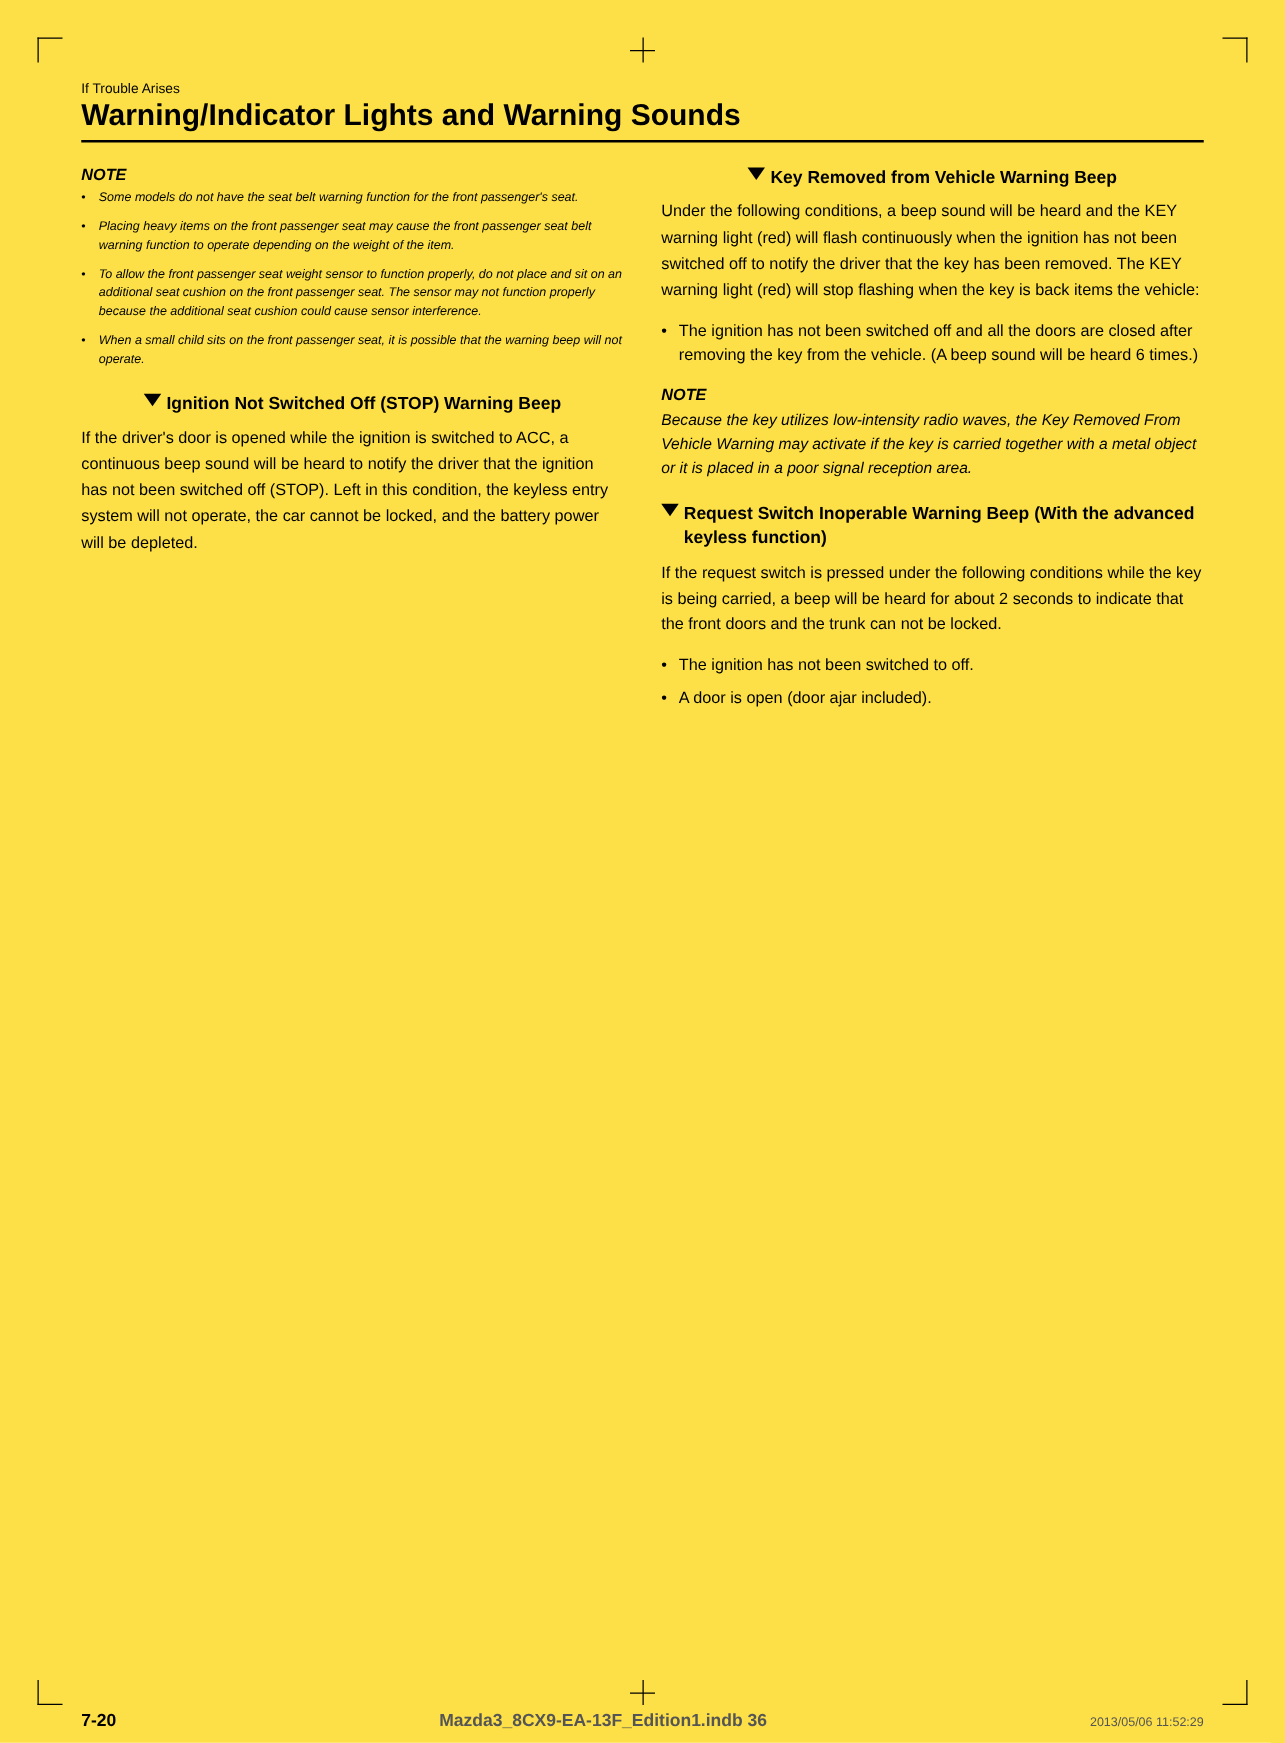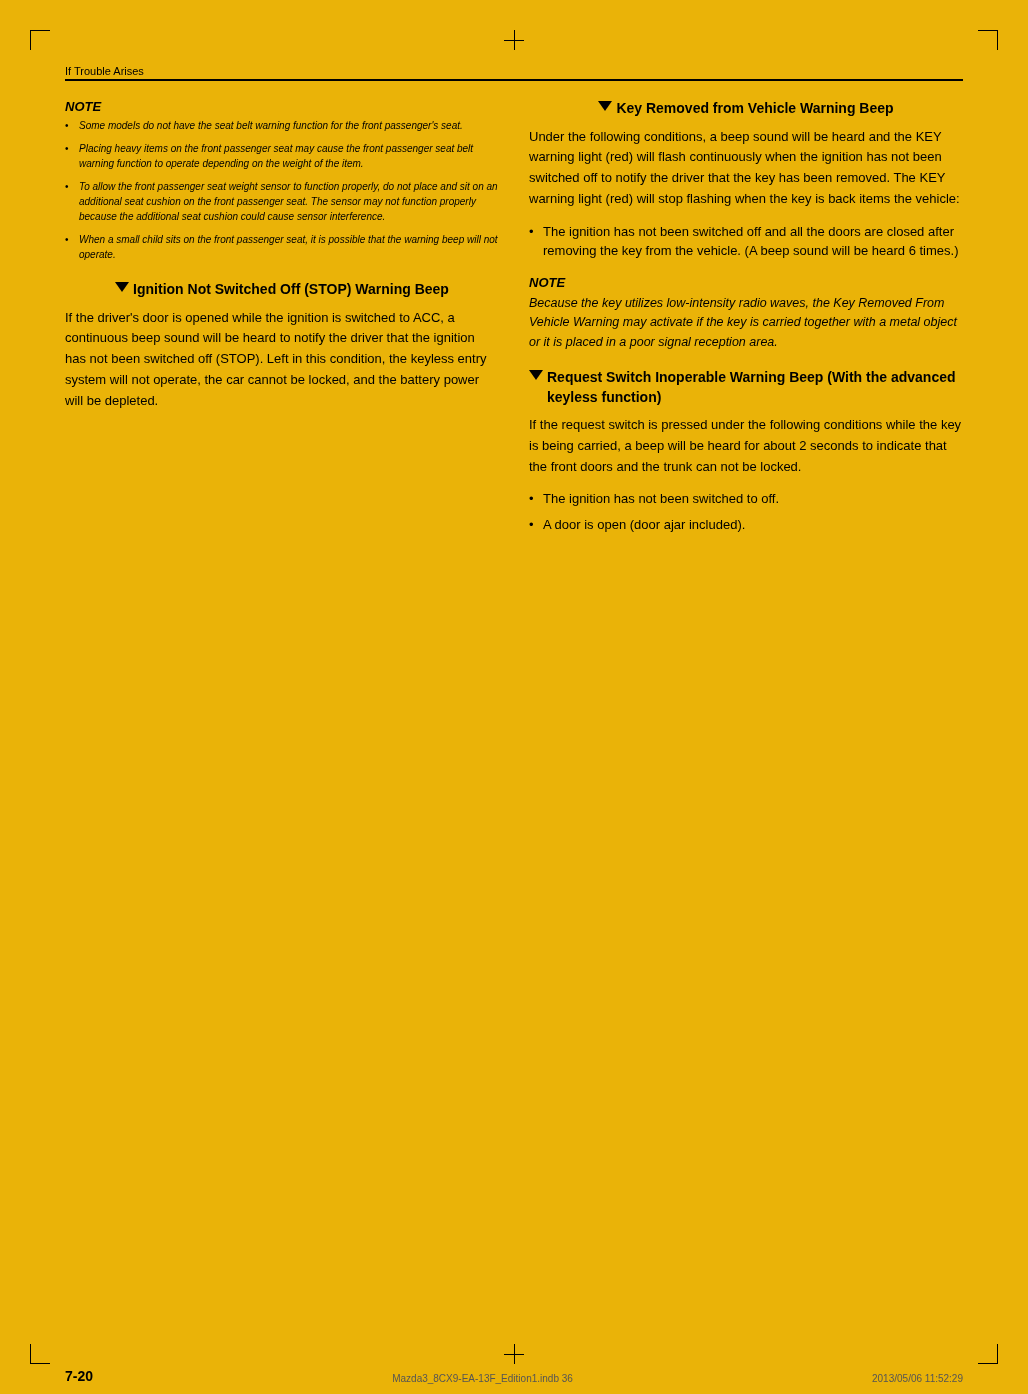--- a/index.html
+++ b/index.html
@@ -10,21 +10,21 @@
       font-size: 13px;
       color: #000;
       width: 1028px;
       min-height: 1394px;
       position: relative;
     }
 
     .page {
       width: 1028px;
       min-height: 1394px;
-      background: #eab308;
+      background: #fde047;
       position: relative;
       padding: 0;
     }
 
     
     .corner-mark {
       position: absolute;
       width: 20px;
       height: 20px;
       border-color: #000;
@@ -223,22 +223,23 @@
       justify-content: space-between;
       align-items: flex-end;
     }
 
     .page-number {
       font-size: 14px;
       font-weight: bold;
     }
 
     .footer-file {
-      font-size: 10px;
+      font-size: 14px;
       color: #555;
+      font-weight: bold;
     }
 
     .footer-date {
       font-size: 10px;
       color: #555;
     }
   </style>
 </head>
 <body>
 
@@ -247,20 +248,21 @@
   <div class="corner-mark corner-tl"></div>
   <div class="corner-mark corner-tr"></div>
   <div class="corner-mark corner-bl"></div>
   <div class="corner-mark corner-br"></div>
   <div class="cross-top"></div>
   <div class="cross-bottom"></div>
 
   <div class="content-area">
 
     <div class="section-label">If Trouble Arises</div>
+    <div class="page-heading">Warning/Indicator Lights and Warning Sounds</div>
     <hr class="heading-rule">
 
     <div class="two-col">
 
       <div class="col-left">
 
         <div class="note-block">
           <div class="note-label">NOTE</div>
           <ul class="note-list">
             <li>Some models do not have the seat belt warning function for the front passenger's seat.</li>

